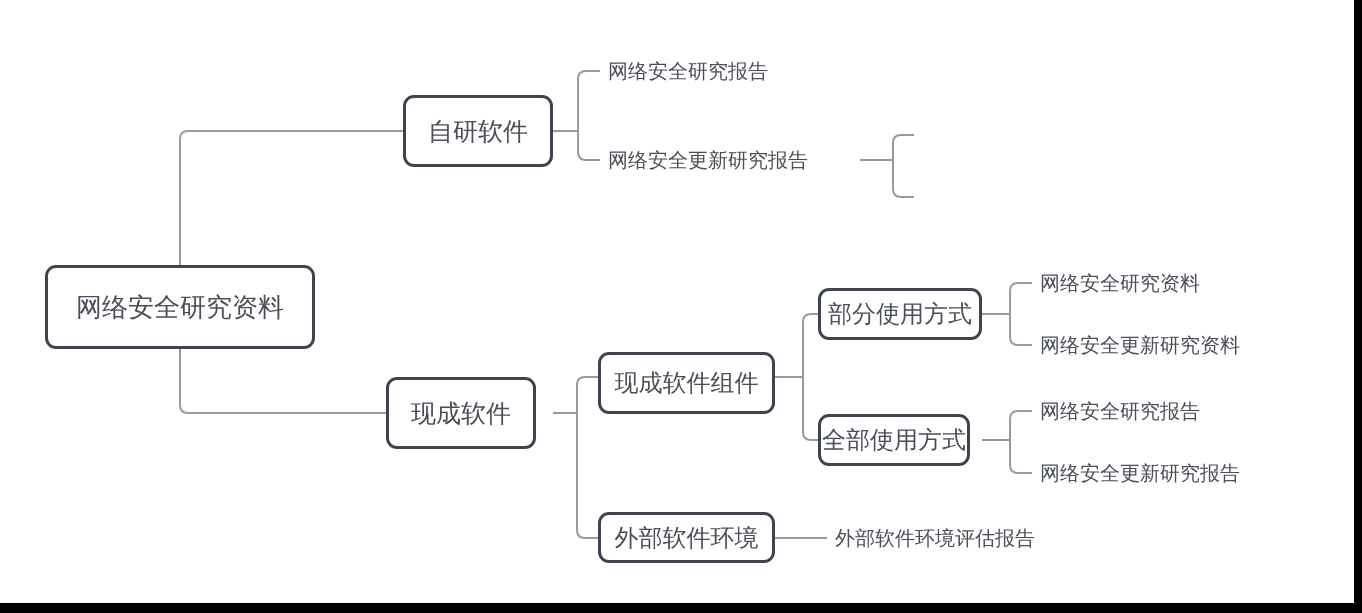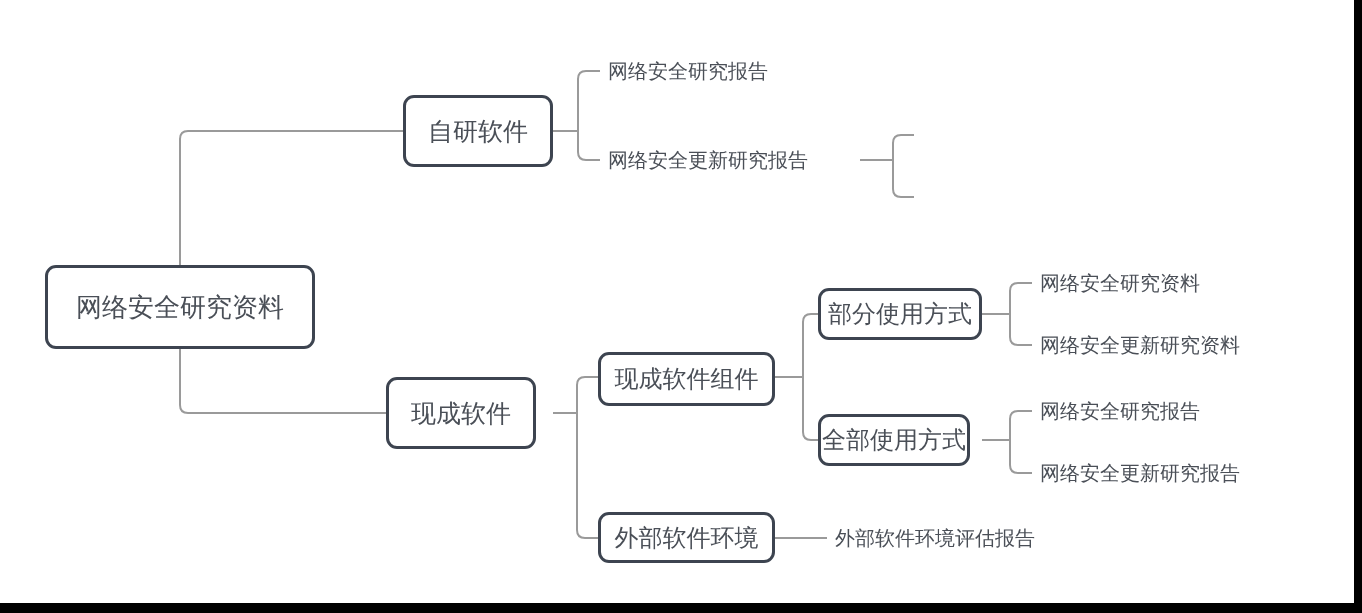--- a/index.html
+++ b/index.html
@@ -30,21 +30,21 @@
     border-radius: 11px;
     color: var(--text);
     white-space: nowrap;
     cursor: default;
   }
   .root  { left: 45px;  top: 265px; width: 270px; height: 84px; font-size: 26px; }
   .b-l2  { width: 150px; height: 72px; font-size: 25px; }
   .b-l3  { height: 52px; font-size: 24px; }
   .pos-zyrj  { left: 403px; top: 95px;  }
   .pos-xcrj  { left: 386px; top: 377px; font-family: Liberation Mono, monospace; }
-  .pos-xczj  { left: 598px; top: 352px; width: 177px; height: 54px; }
+  .pos-xczj  { left: 598px; top: 352px; width: 177px; height: 62px; }
   .pos-wbhj  { left: 598px; top: 512px; width: 177px; height: 51px; }
   .pos-bfsy  { left: 818px; top: 288px; width: 164px; }
   .pos-qbsy  { left: 818px; top: 414px; width: 152px; }
 
   .node-text {
     position: absolute;
     transform: translateY(-50%);
     color: var(--text);
     font-size: 20px;
     white-space: nowrap;

